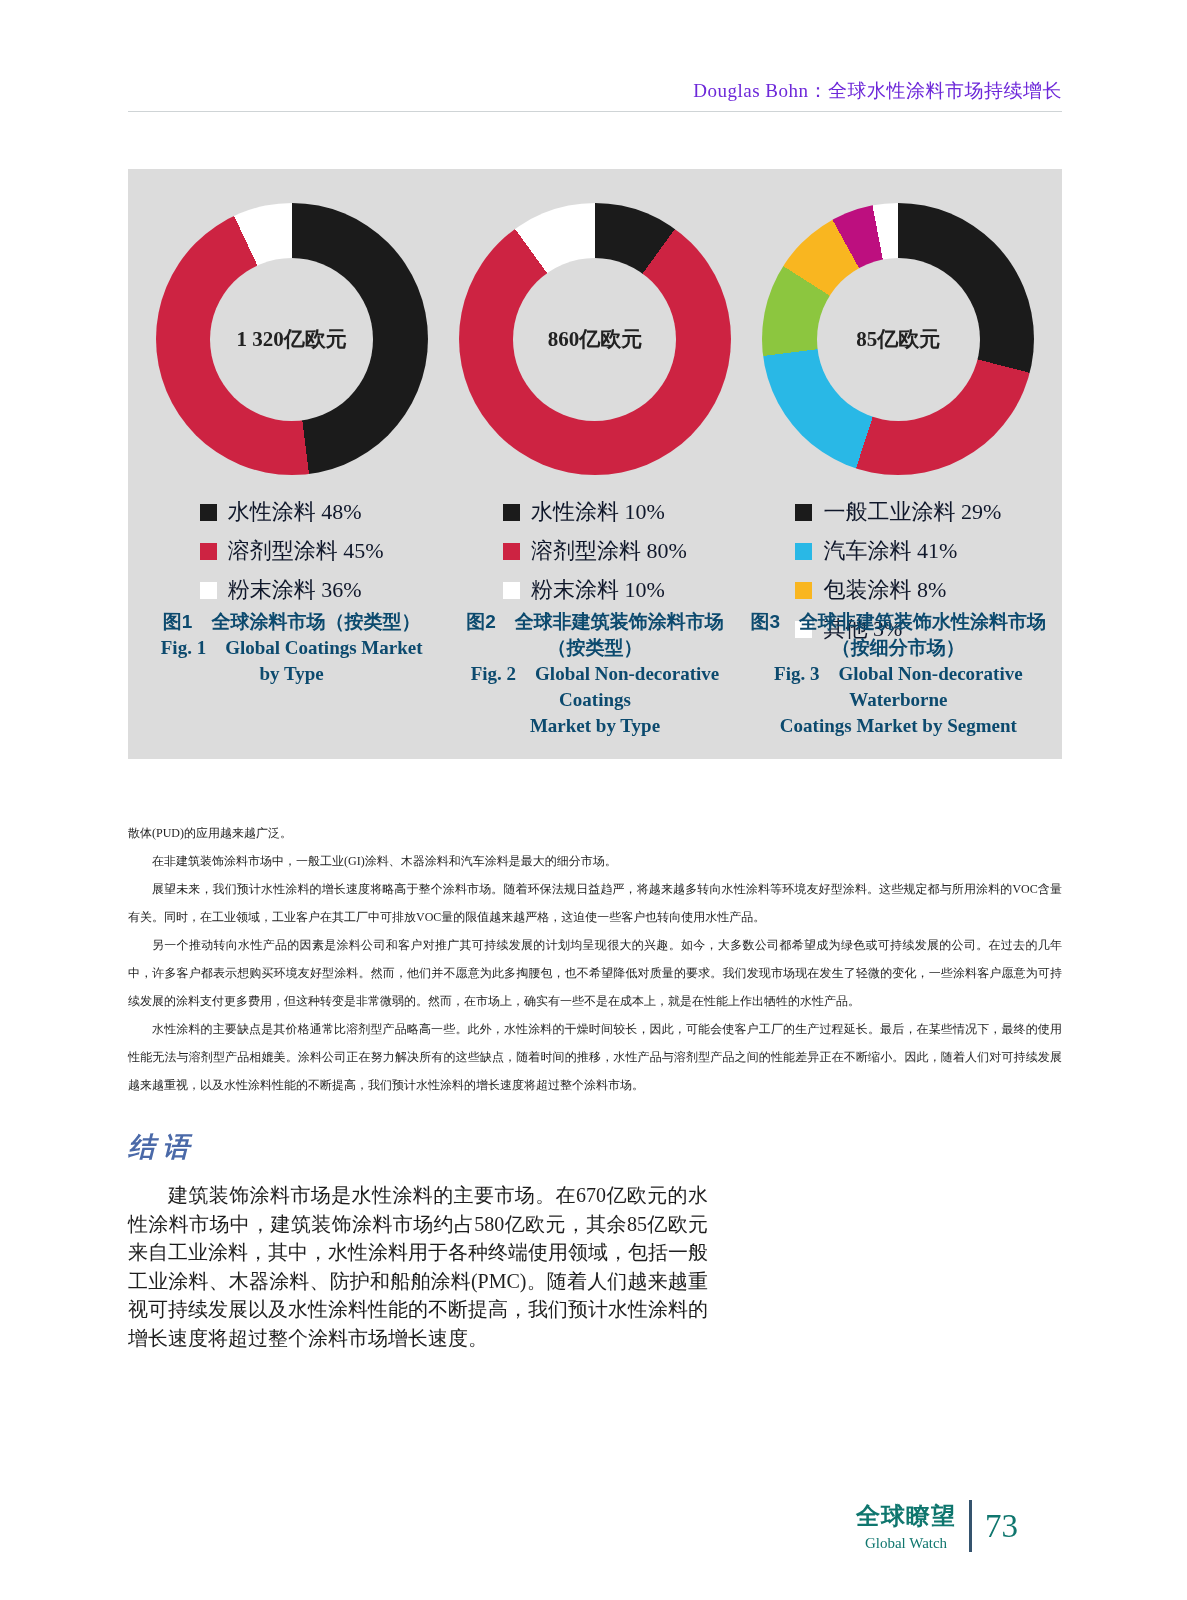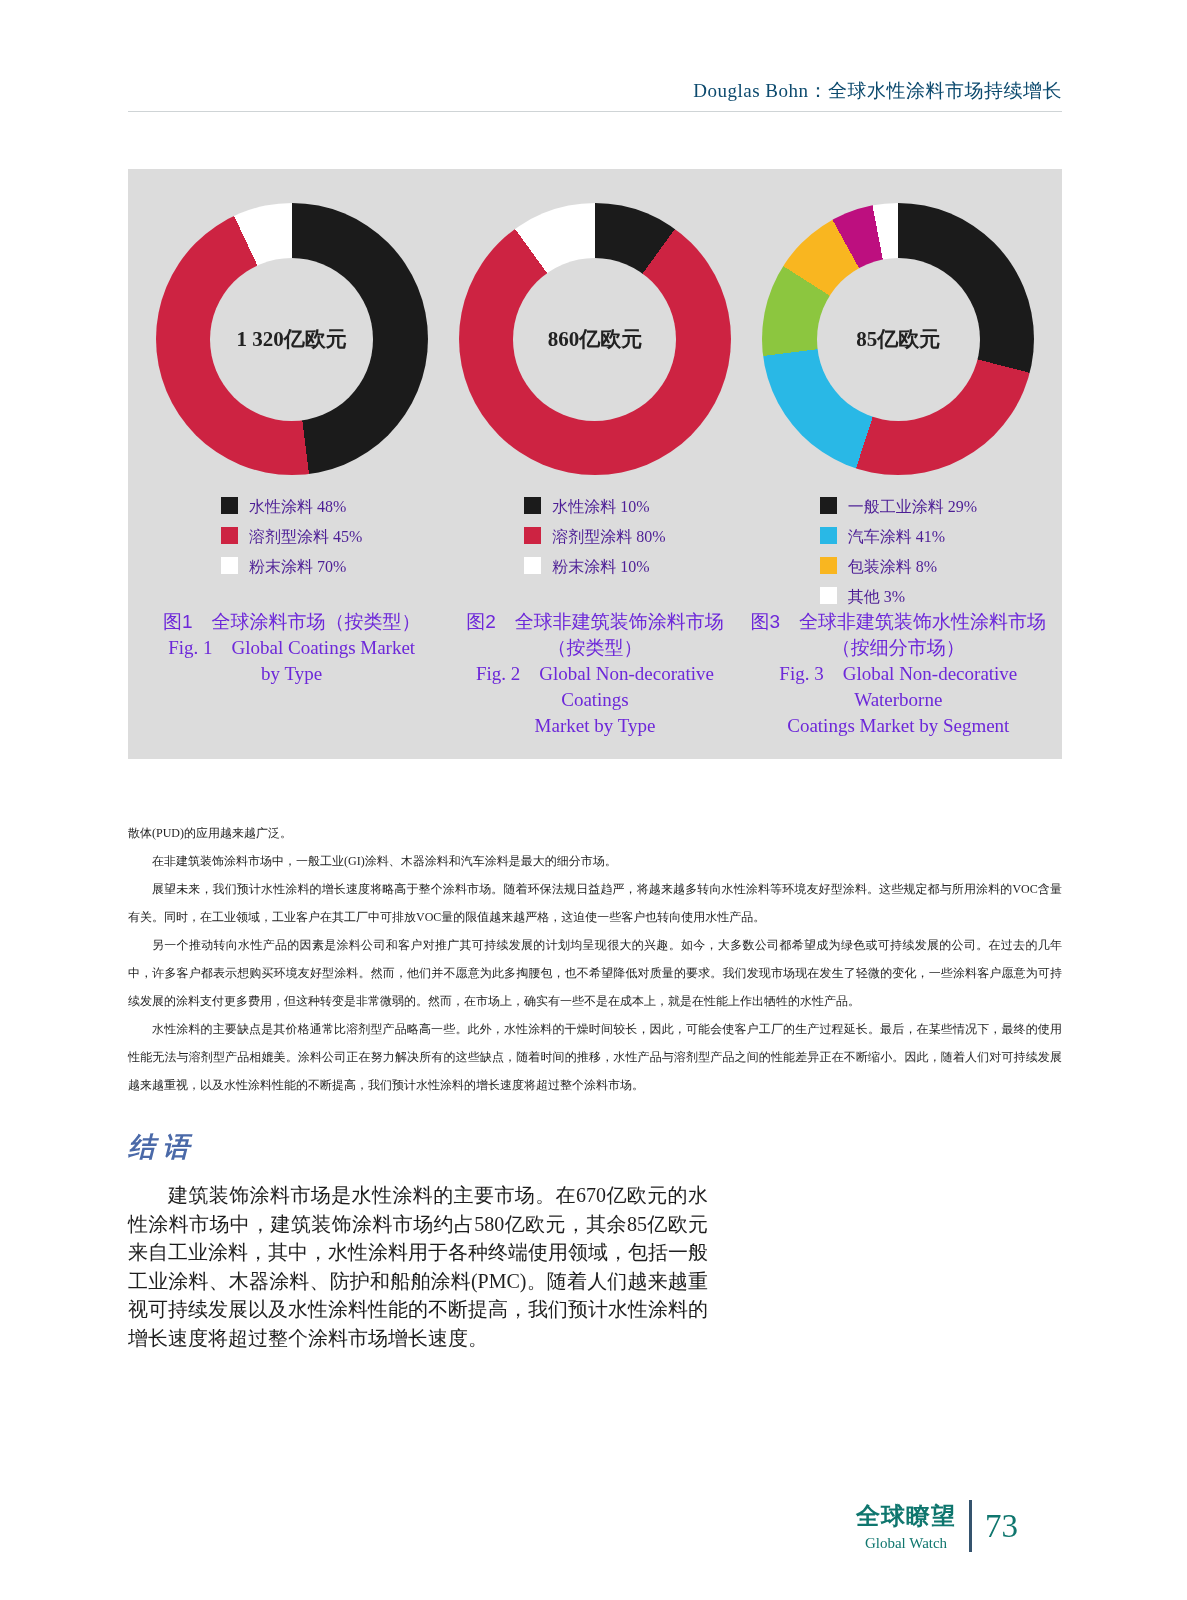--- a/index.html
+++ b/index.html
@@ -5,37 +5,37 @@
   * { margin:0; padding:0; box-sizing:border-box; }
   html,body { background:#ffffff; }
   .page {
     position:relative; width:1187px; height:1600px; background:#ffffff;
     font-family:"Liberation Serif","DejaVu Serif",serif; color:#1e1e1e;
     overflow:hidden; margin:0 auto;
   }
   .content { padding:78px 125px 0 128px; }
 
   
-  .header-title { text-align:right; font-size:19px; color:#0c4a6e; letter-spacing:0.5px; }
+  .header-title { text-align:right; font-size:19px; color:#6d28d9; letter-spacing:0.5px; }
   .header-rule { height:1px; background:#cfd4d6; margin-top:7px; }
 
   
   .chart-panel { margin-top:57px; background:#dcdcdc; padding:34px 12px 20px; display:flex; }
   .chart-col { flex:1; display:flex; flex-direction:column; align-items:center; }
   .donut { width:272px; height:272px; border-radius:50%; position:relative; flex:none; }
   .hole {
     position:absolute; inset:0; margin:auto; width:163px; height:163px; border-radius:50%;
     background:#dcdcdc; display:flex; align-items:center; justify-content:center;
     font-weight:bold; font-size:21px; color:#222;
   }
   .legend { margin-top:22px; height:112px; display:flex; gap:16px; align-items:flex-start; }
   .legend-col { display:flex; flex-direction:column; gap:9px; }
-  .legend-row { display:flex; align-items:flex-start; gap:11px; font-size:16px; color:#4c1d95; white-space:nowrap; }
+  .legend-row { display:flex; align-items:center; gap:11px; font-size:22px; color:#0f172a; white-space:nowrap; }
   .swatch { width:17px; height:17px; flex:none; display:inline-block; }
-  .caption { text-align:center; font-size:19px; line-height:26px; font-weight:normal; color:#6d28d9; }
+  .caption { text-align:center; font-size:19px; line-height:26px; font-weight:bold; color:#0c4a6e; }
   .cap-cn { font-family:"Liberation Sans","DejaVu Sans",sans-serif; }
   .cap-en { font-family:"Liberation Serif","DejaVu Serif",serif; }
 
   
   .body-text { margin-top:60px; font-size:12px; line-height:28px; text-align:justify; }
   .body-text p { margin:0; }
   .body-text p.indent { text-indent:2em; }
 
   
   .conclusion-heading {
@@ -83,21 +83,21 @@
               <div class="legend-row">
                 <span class="swatch" style="background: rgb(27, 27, 27);"></span>
                 <span class="legend-label">水性涂料 48%</span>
               </div>
               <div class="legend-row">
                 <span class="swatch" style="background: rgb(205, 35, 66);"></span>
                 <span class="legend-label">溶剂型涂料 45%</span>
               </div>
               <div class="legend-row">
                 <span class="swatch" style="background: rgb(255, 255, 255);"></span>
-                <span class="legend-label">粉末涂料 70%</span>
+                <span class="legend-label">粉末涂料 36%</span>
               </div>
             </div>
           </div>
           <div class="caption">
             <div class="cap-cn">图1　全球涂料市场（按类型）</div>
             <div class="cap-en">Fig. 1　Global Coatings Market</div>
             <div class="cap-en">by Type</div>
           </div>
         </div>
         <div class="chart-col">

